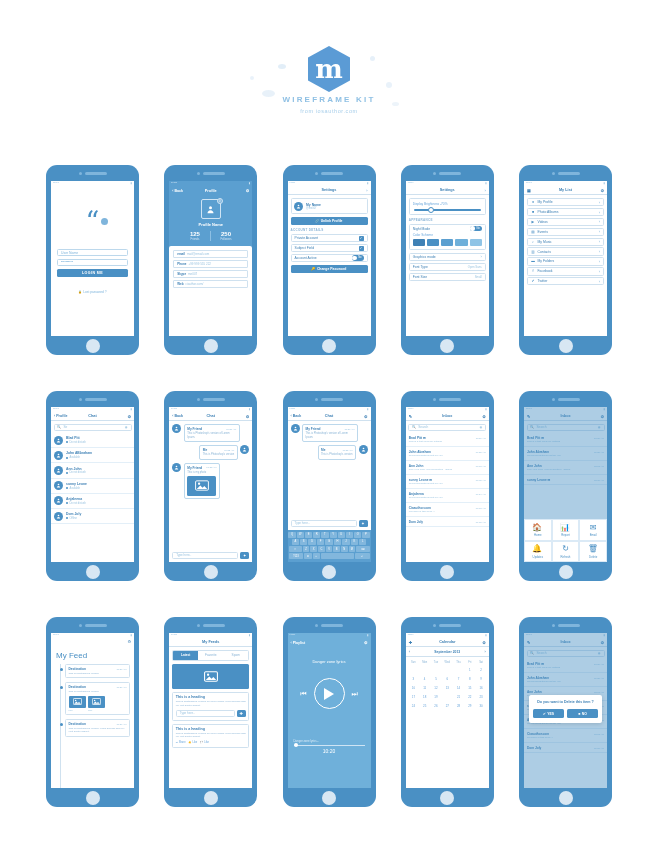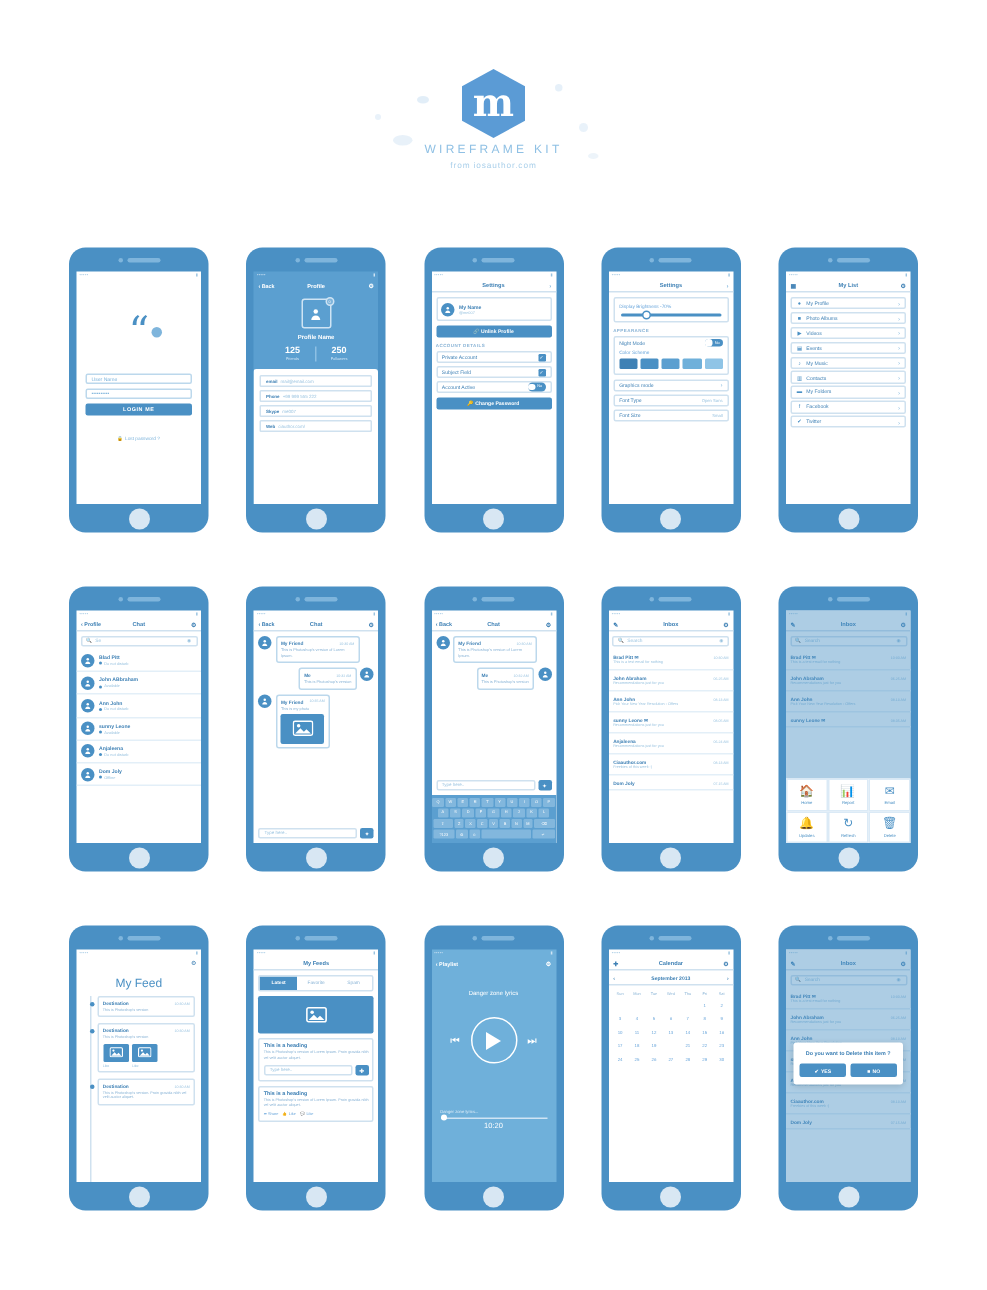--- a/index.html
+++ b/index.html
@@ -14,21 +14,21 @@
   .logo-wrap { position:absolute; left:0; top:46px; width:658px; text-align:center; }
   .logo-hex {
     width:42px; height:46px; margin:0 auto;
     background:#5b9bd5;
     clip-path: polygon(50% 0%, 100% 25%, 100% 75%, 50% 100%, 0% 75%, 0% 25%);
     display:flex; align-items:center; justify-content:center;
     color:#fff; font-size:26px; font-family:"DejaVu Serif", serif; font-weight:bold;
     position:relative;
   }
   .logo-title { font-size:13px; letter-spacing:3px; color:#6aa6db; margin-top:7px; font-weight:bold;}
-  .logo-sub { font-size:8px; letter-spacing:2.2px; color:#8fc0e4; margin-top:3px; font-weight:normal;}
+  .logo-sub { font-size:8px; letter-spacing:2.2px; color:#8fc0e4; margin-top:3px; font-weight:bold;}
   .logo-from { font-size:5.5px; letter-spacing:0.6px; color:#a9cfea; margin-top:4px;}
   .bubble { position:absolute; border-radius:50%; background:#dbeaf6; }
 
   
   .grid { position:absolute; left:0; top:165px; width:658px; }
   .row { display:flex; justify-content:space-between; padding:0 46px; margin-bottom:36px; }
 
   
   .phone {
     width:93px; height:190px;
@@ -150,21 +150,21 @@
   .mail .sub { font-size:2.5px; color:#9bc4e0; margin-top:0.8px;}
 
   
   .sheet { position:absolute; left:0; right:0; bottom:0; background:#fff; display:grid; grid-template-columns:repeat(3,1fr);}
   .sheet .cell { border:0.4px solid #dbeaf6; padding:3.5px 0 2.5px; text-align:center;}
   .sheet .cell .g { font-size:8px; color:#4a90c4; line-height:1;}
   .sheet .cell .l { font-size:2.8px; color:#4a90c4; margin-top:1.5px;}
   .dimmer { position:absolute; inset:0; background:rgba(74,144,196,0.45);}
 
   
-  .feed-title { font-size:8px; color:#4a90c4; padding:7px 5px 4px; font-weight:normal;text-align:center;}
+  .feed-title { font-size:8px; color:#4a90c4; padding:7px 5px 4px; font-weight:normal;}
   .tl { position:absolute; left:10px; top:30px; bottom:4px; width:1px; background:#cfe1ef;}
   .feed-card { margin-left:14px; margin-right:4px; border:0.5px solid #cfe1ef; border-radius:1.5px; padding:2px 2.5px; margin-bottom:4px; position:relative;}
   .feed-dot { position:absolute; left:-6.5px; top:3px; width:3px;height:3px;border-radius:50%;background:#4a90c4;}
   .feed-card .hd { display:flex; justify-content:space-between; align-items:baseline;}
   .feed-card .who { font-size:3.2px; font-weight:bold;}
   .feed-card .tm { font-size:2.4px; color:#9bc4e0;}
   .feed-card .tx { font-size:2.5px; color:#8ab4d6; margin-top:1px; line-height:1.35;}
   .thumbs { display:flex; gap:2.5px; margin-top:2px;}
   .thumb { width:17px; }
   .thumb .img { height:12px; background:#4a90c4; border-radius:1px; display:flex;align-items:center;justify-content:center;}

